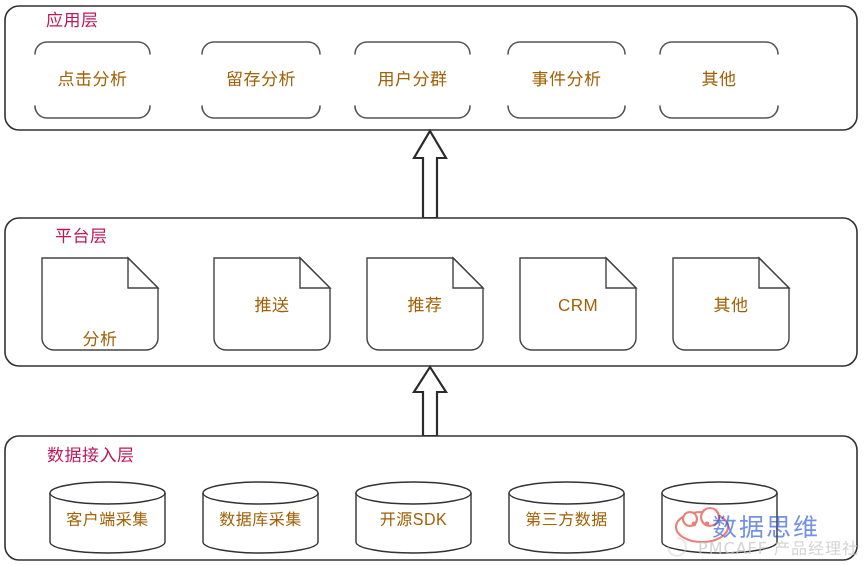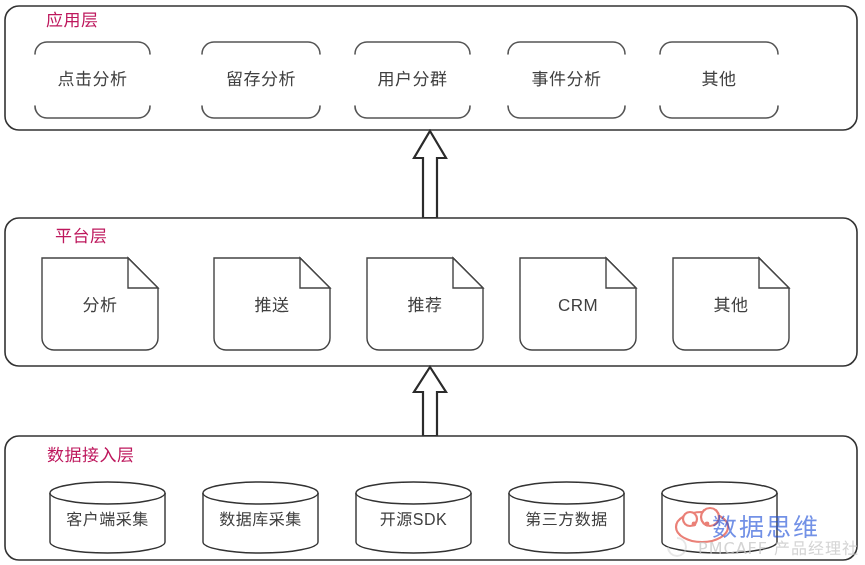--- a/index.html
+++ b/index.html
@@ -24,21 +24,21 @@
     top: 0;
     width: 865px;
     height: 565px;
     pointer-events: none;
   }
   .node-label {
     position: absolute;
     display: flex;
     align-items: center;
     justify-content: center;
-    color: #404040;
+    color: #a16207;
     font-size: 17px;
     line-height: 1.1;
     white-space: nowrap;
     letter-spacing: 0.5px;
   }
   .layer-title {
     position: absolute;
     color: #be185d;
     font-size: 17px;
     line-height: 1.1;
@@ -184,21 +184,21 @@
     <span>事件分析</span>
   </div>
   <div class="hit node-label" style="left:660px; top:42px; width:118px; height:76px;">
     <span>其他</span>
   </div>
 
   <div class="hit" style="left:414px; top:131px; width:32px; height:87px;"></div>
 
   <div class="layer-title" style="left:55px; top:228px;">平台层</div>
 
-  <div class="hit node-label" style="left:42px; top:262px; width:116px; height:88px;">
+  <div class="hit node-label" style="left:42px; top:262px; width:116px; height:88px;align-items:flex-end;">
     <span>分析</span>
   </div>
   <div class="hit node-label" style="left:214px; top:262px; width:116px; height:88px;">
     <span>推送</span>
   </div>
   <div class="hit node-label" style="left:367px; top:262px; width:116px; height:88px;">
     <span>推荐</span>
   </div>
   <div class="hit node-label" style="left:520px; top:262px; width:116px; height:88px;">
     <span>CRM</span>

